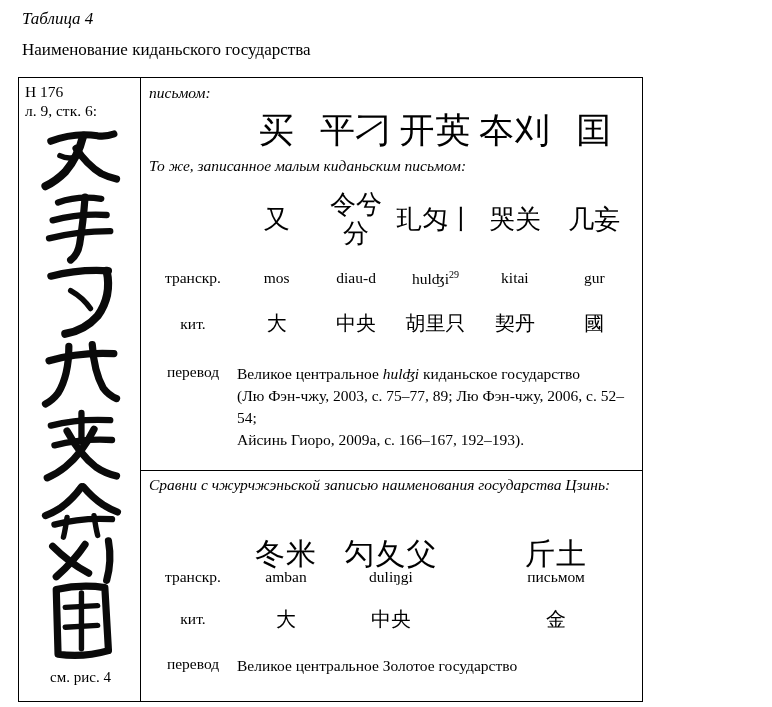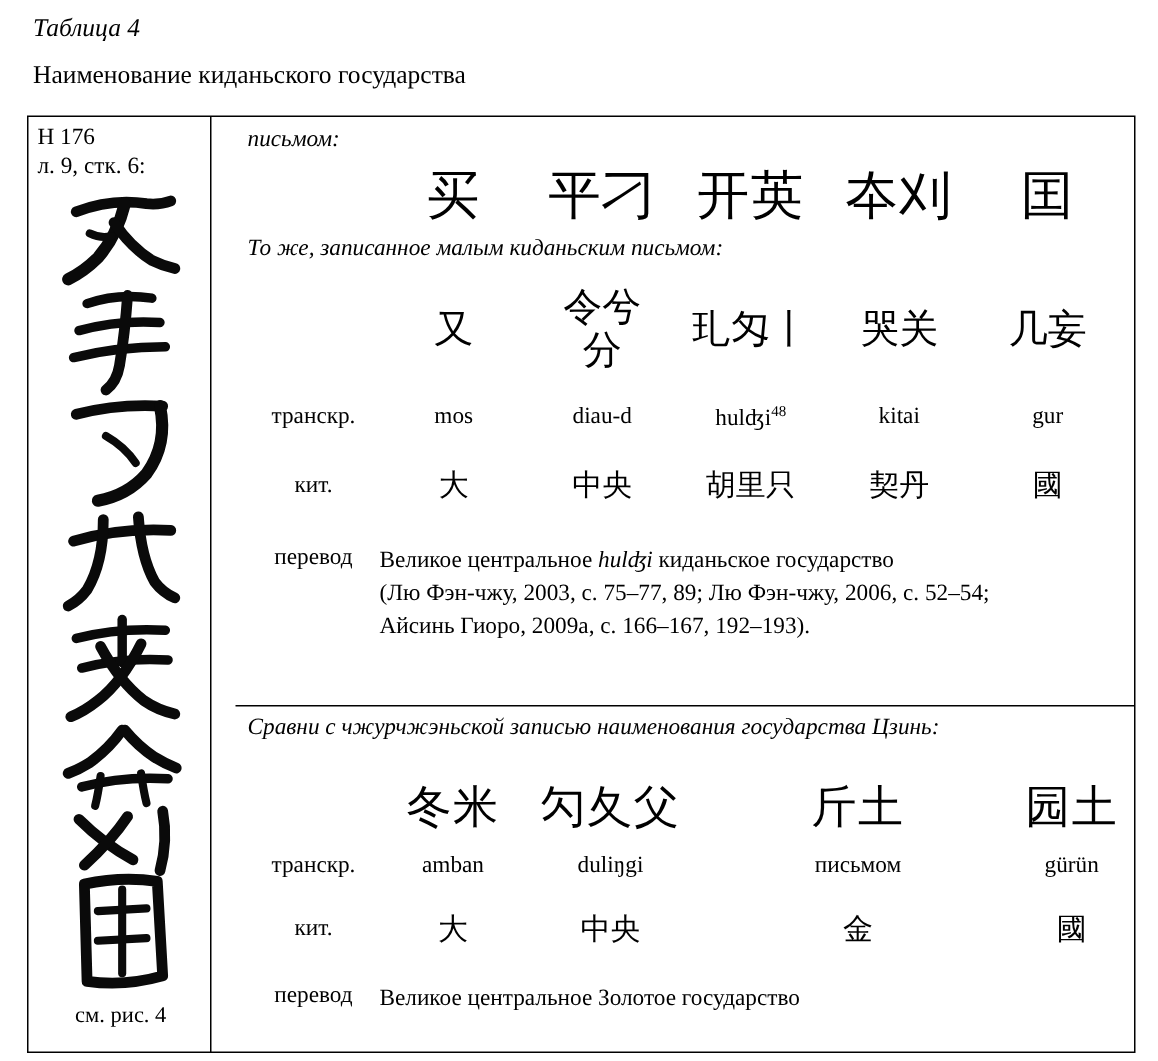--- a/index.html
+++ b/index.html
@@ -7,23 +7,23 @@
     width:772px;height:707px;position:relative;
     font-family:"Liberation Serif","DejaVu Serif",serif;
     color:#000;
     -webkit-font-smoothing:antialiased;
   }
   .caption{padding:8px 0 0 22px;}
   .caption .tbl-label{font-style:italic;font-size:17px;line-height:1.3;}
   .caption .tbl-title{font-size:17px;margin-top:9px;line-height:1.3;}
 
   .doc-table{
-    position:absolute;left:18px;top:77px;width:739px;height:625px;
+    position:absolute;left:18px;top:77px;width:625px;height:625px;
     border:1.6px solid #000;display:grid;grid-template-columns:122px 1fr;
-    box-sizing:border-box;background:#fff;gap:16px;
+    box-sizing:border-box;background:#fff;
   }
   .cell-left{
     border-right:1.6px solid #000;box-sizing:border-box;
     padding:4px 4px 6px 6px;display:flex;flex-direction:column;align-items:center;
   }
   .cell-left .srcline{align-self:flex-start;font-size:15.5px;line-height:1.25;}
   .callig{flex:1 1 auto;display:flex;align-items:flex-start;justify-content:center;margin-top:4px;}
   .figref{font-size:15px;margin-top:4px;margin-bottom:10px;}
 
   .cell-right{display:grid;grid-template-rows:393px 1fr;box-sizing:border-box;}
@@ -149,21 +149,21 @@
           </div>
           <div>玌匁丨</div>
           <div>哭关</div>
           <div>几妄</div>
         </div>
 
         <div class="grid g5 row-tr">
           <div class="rowlabel">транскр.</div>
           <div>mos</div>
           <div>diau-d</div>
-          <div><span>hulʤi</span><sup>48</sup></div>
+          <div><span>hulʤi</span><sup>29</sup></div>
           <div>kitai</div>
           <div>gur</div>
         </div>
 
         <div class="grid g5 row-cjk">
           <div class="rowlabel">кит.</div>
           <div>大</div>
           <div>中央</div>
           <div>胡里只</div>
           <div>契丹</div>

